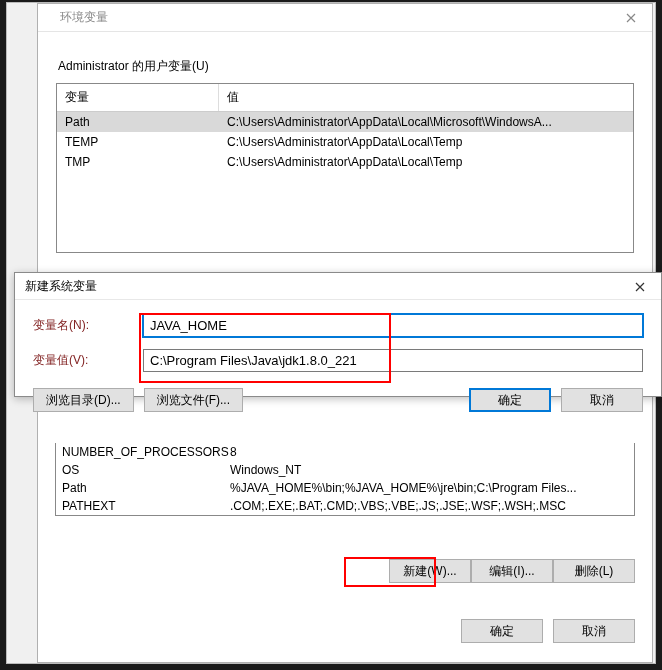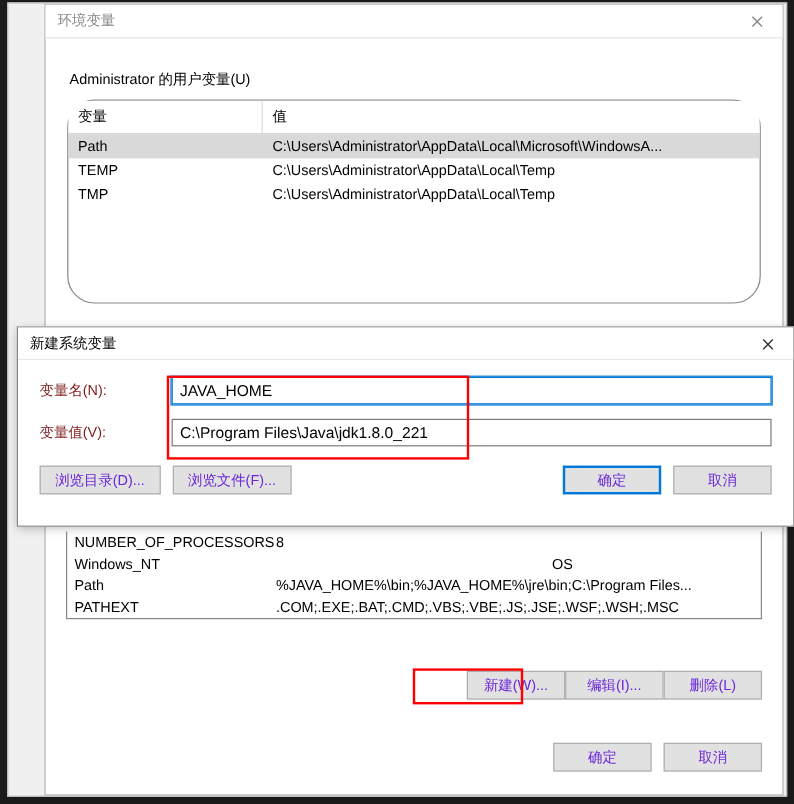--- a/index.html
+++ b/index.html
@@ -33,21 +33,21 @@
   }
   .main-titlebar {
     height: 28px;
     display: flex;
     align-items: center;
     padding: 0 10px;
     background: #fff;
     border-bottom: 1px solid #e5e5e5;
     position: relative;
   }
-  .main-titlebar .title { color: #888; }
+  .main-titlebar .title { color: #888; margin-left: 12px; }
   .main-titlebar .close {
     position: absolute;
     right: 0; top: 0;
     width: 42px; height: 28px;
     display: flex; align-items: center; justify-content: center;
     color: #888;
   }
   .main-body {
     padding: 12px 18px 8px 18px;
   }
@@ -70,27 +70,27 @@
   .table-user .th.col2 { flex: 1; border-right: none; }
   .table-rows { }
   .tr {
     display: flex;
     padding: 3px 8px;
     color: #000;
   }
   .tr.selected { background: #d9d9d9; }
   .table-user .td.col1 { width: 162px; }
   .table-user .td.col2 { flex: 1; white-space: nowrap; overflow: hidden; text-overflow: clip; }
-  .table-user { height: 170px; border-radius: 23px; }
+  .table-user { height: 170px; }
   .btn {
     min-width: 82px;
     height: 24px;
     background: #e1e1e1;
     border: 1px solid #adadad;
-    color: #6d28d9;
+    color: #000000;
     padding: 0 12px;
     font-size: 12px;
     font-family: inherit;
     cursor: pointer;
   }
   .btn-default {
     border: 2px solid #0078d7;
     background: #e1e1e1;
   }
 
@@ -127,21 +127,21 @@
     justify-content: flex-end;
     gap: 10px;
   }
 
   
   .dialog {
     position: absolute;
     left: 7px;
     top: 269px;
     width: 648px;
-    height: 167px;
+    height: 125px;
     background: #ffffff;
     border: 1px solid #8a8a8a;
     box-shadow: 0 2px 8px rgba(0,0,0,0.25);
   }
   .dialog-titlebar {
     height: 27px;
     display: flex;
     align-items: center;
     padding: 0 10px;
     background: #fff;
@@ -240,22 +240,22 @@
   </div>
 
   <div class="sys-table-area">
     <div class="table table-sys">
       <div class="table-rows" id="sys-rows">
           <div class="tr">
             <div class="td col1">NUMBER_OF_PROCESSORS</div>
             <div class="td col2">8</div>
           </div>
           <div class="tr">
+            <div class="td col1">OS</div>
             <div class="td col2">Windows_NT</div>
-            <div class="td col1">OS</div>
           </div>
           <div class="tr">
             <div class="td col1">Path</div>
             <div class="td col2">%JAVA_HOME%\bin;%JAVA_HOME%\jre\bin;C:\Program Files...</div>
           </div>
           <div class="tr">
             <div class="td col1">PATHEXT</div>
             <div class="td col2">.COM;.EXE;.BAT;.CMD;.VBS;.VBE;.JS;.JSE;.WSF;.WSH;.MSC</div>
           </div>
         </div>

